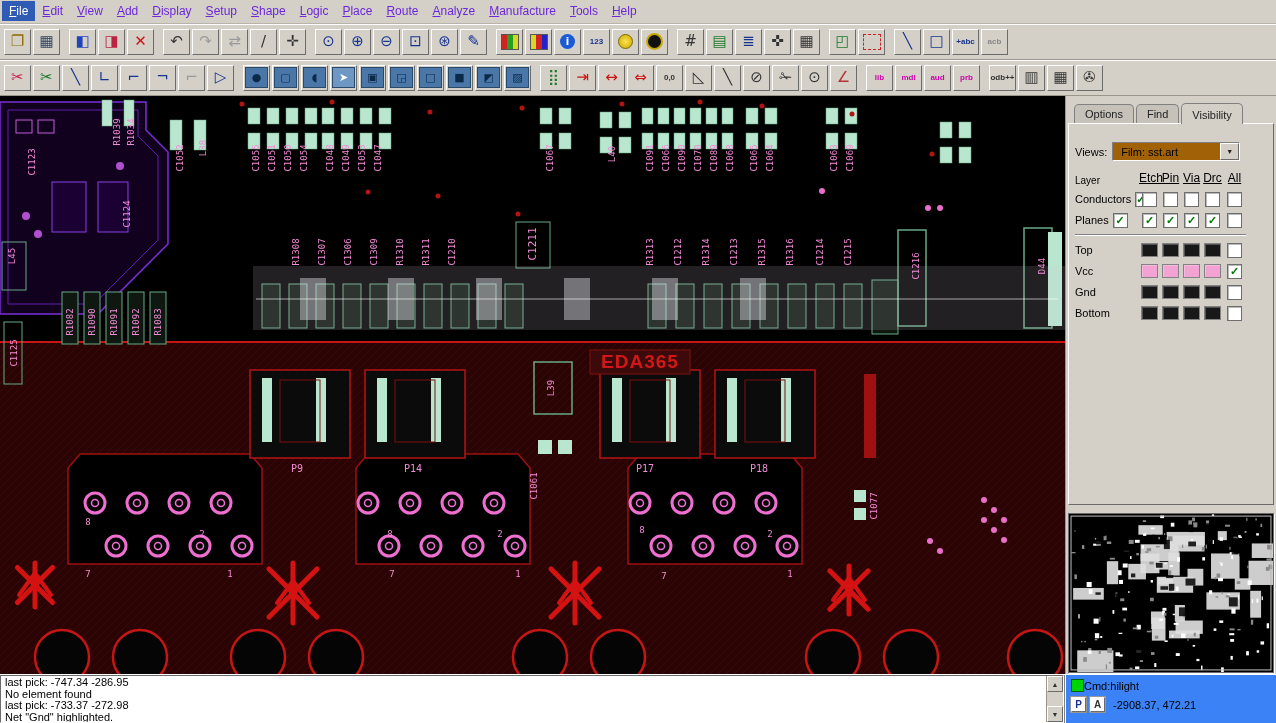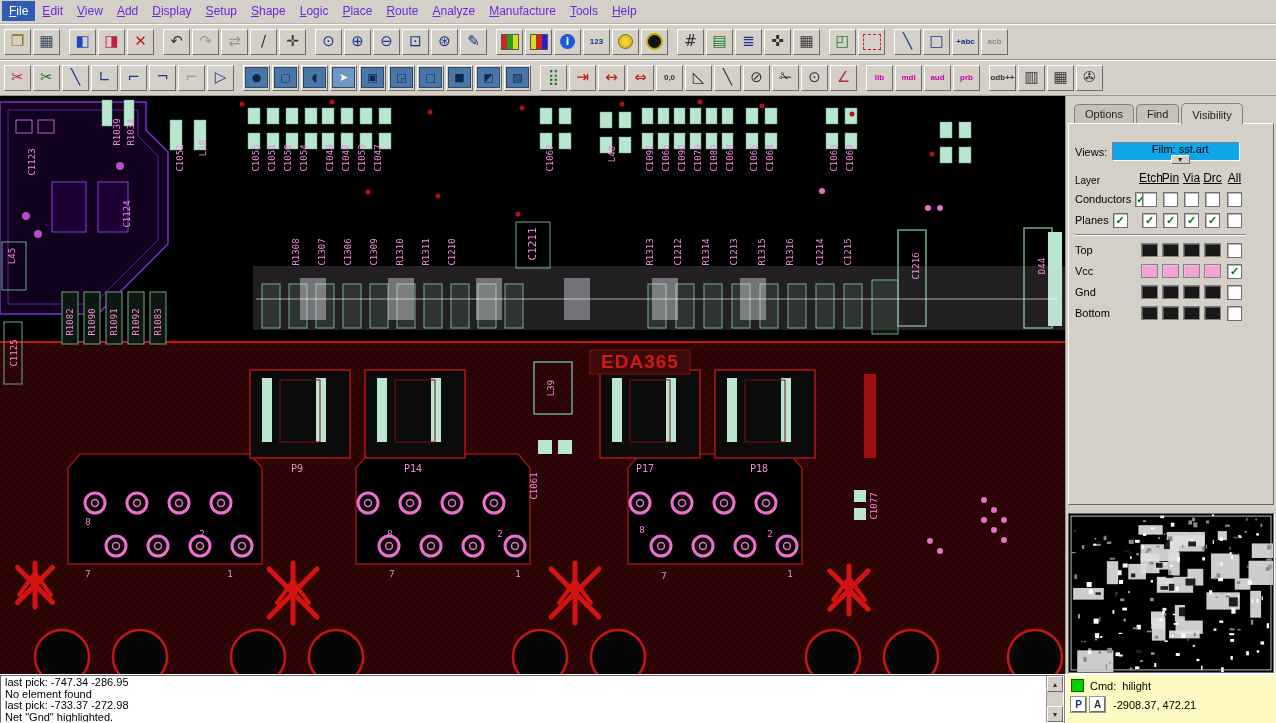--- a/index.html
+++ b/index.html
@@ -43,50 +43,50 @@
 
   .side{flex:1;display:flex;flex-direction:column;padding:2px 2px 0 2px;box-sizing:border-box;}
   .tabs{height:25px;display:flex;align-items:flex-end;padding-left:6px;}
   .tab{font-size:11px;padding:3px 10px 3px 10px;background:#c6c2ba;border:1px solid #808080;
     border-bottom:none;border-radius:5px 5px 0 0;margin-right:2px;color:#222;cursor:default;}
   .tab.active{background:#d4d0c8;padding-top:5px;position:relative;z-index:2;margin-bottom:-1px;}
   .panel-body{height:382px;background:#d4d0c8;border:1px solid;border-color:#fff #6b6b6b #6b6b6b #fff;
     box-sizing:border-box;padding:5px 4px;position:relative;z-index:1;}
   .views-row{display:flex;align-items:center;gap:5px;font-size:11px;margin:13px 0 8px 2px;}
   .combo{display:flex;align-items:center;justify-content:space-between;width:128px;height:19px;
-    background:#0ea5e9;border:1px solid;border-color:#808080 #fff #fff #808080;font-size:11px;
-    padding-left:8px;box-sizing:border-box;flex-direction:column;}
+    background:#a16207;border:1px solid;border-color:#808080 #fff #fff #808080;font-size:11px;
+    padding-left:8px;box-sizing:border-box;}
   .combo-btn{width:17px;height:15px;background:#d4d0c8;border:1px solid;
     border-color:#fff #6b6b6b #6b6b6b #fff;font-size:7px;display:flex;align-items:center;
     justify-content:center;color:#222;}
   .lgrid{display:grid;grid-template-columns:64px 21px 21px 21px 21px 23px;align-items:center;
     font-size:11px;row-gap:1px;margin-left:2px;}
   .lgrid .hdr{font-size:12px;text-decoration:underline;text-align:center;padding-bottom:2px;}
   .lgrid .hdrl{font-size:10px;padding-bottom:2px;margin-top:6px;}
   .cellc{display:flex;justify-content:center;align-items:center;height:20px;}
   .rowlab{display:flex;align-items:center;gap:4px;height:20px;}
   .cb{width:13px;height:13px;background:#fff;border:1px solid #6e6e6e;box-shadow:inset 1px 1px 0 #b9b9b9;
     display:flex;align-items:center;justify-content:center;font-size:11px;font-weight:bold;
     color:#067a06;line-height:1;cursor:default;}
   .sw{width:15px;height:12px;border:1px solid #828282;box-shadow:inset 1px 1px 0 rgba(255,255,255,.25);cursor:default;}
   .gridsep{grid-column:1/-1;height:0;border-top:1px solid #808080;border-bottom:1px solid #fff;margin:3px 0;}
   .minimap{margin-top:8px;height:158px;background:#000;border:1px solid #6b6b6b;box-shadow:1px 1px 0 #fff;}
   .minimap svg{display:block;width:100%;height:100%;}
 
   
-  .bottombar{height:48px;display:flex;border-top:1px solid #fff;background:#fef9c3;}
+  .bottombar{height:48px;display:flex;border-top:1px solid #fff;background:#3b82f6;}
   .msgwrap{flex:1;display:flex;border:1px solid;border-color:#6b6b6b #fff #fff #6b6b6b;background:#fff;}
   .messages{flex:1;font-size:11px;line-height:11.5px;color:#000;padding:1px 4px;overflow:hidden;}
   .vscroll{width:16px;background:#d4d0c8;border-left:1px solid #9a968e;display:flex;
     flex-direction:column;justify-content:space-between;}
   .sbtn{height:14px;background:#d4d0c8;border:1px solid;border-color:#fff #6b6b6b #6b6b6b #fff;
     font-size:7px;display:flex;align-items:center;justify-content:center;color:#333;cursor:default;}
   .statusright{width:212px;border-left:1px solid #808080;box-shadow:inset 1px 0 0 #fff;
     padding:4px 6px;box-sizing:border-box;font-size:11px;}
-  .cmdrow{display:flex;align-items:center;gap:6px;}
+  .cmdrow{display:flex;align-items:center;}
   .statusdot{width:11px;height:11px;border:1px solid #066006;display:inline-block;}
   .posrow{display:flex;align-items:center;gap:4px;margin-top:5px;}
   .pabtn{width:15px;height:15px;background:#fff;border:1px solid;border-color:#fff #6b6b6b #6b6b6b #fff;
     outline:1px solid #9a968e;font-size:10px;font-weight:bold;display:flex;align-items:center;
     justify-content:center;padding:0;cursor:default;}
   .coords{margin-left:4px;color:#000;}
 </style>
 </head>
 <body>
 

